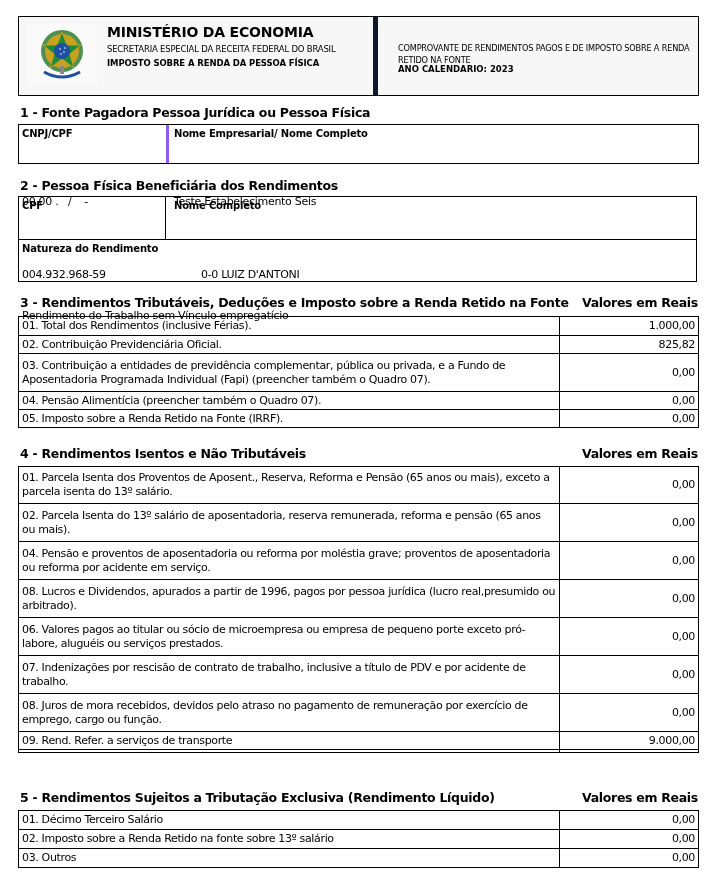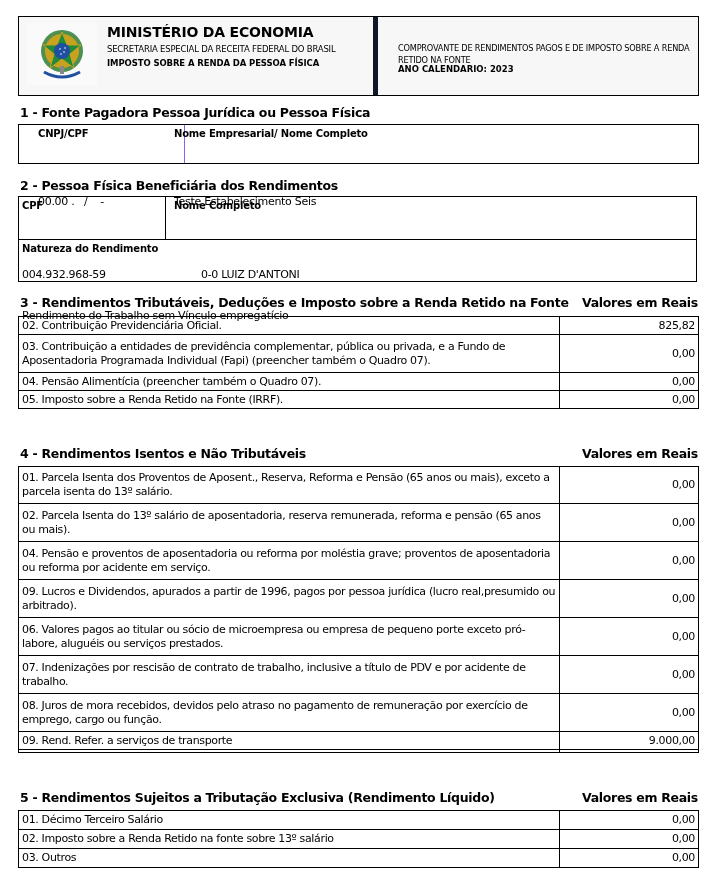--- a/index.html
+++ b/index.html
@@ -57,21 +57,21 @@
     <div class="imposto">IMPOSTO SOBRE A RENDA DA PESSOA FÍSICA</div>
   </div>
   <div class="header-right">
     <div class="comprovante">COMPROVANTE DE RENDIMENTOS PAGOS E DE IMPOSTO SOBRE A RENDA RETIDO NA FONTE</div>
     <div class="ano">ANO CALENDARIO: 2023</div>
   </div>
 </div>
 
 <div class="sec-title" style="top:105px;">1 - Fonte Pagadora Pessoa Jurídica ou Pessoa Física</div>
 <div class="box" style="top:124px; height:40px;">
-  <div style="position:absolute; left:16px; top:0; width:150px; height:100%; border-right:1px solid #8b5cf6;">
+  <div style="position:absolute; left:0; top:0; width:150px; height:100%; border-right:3px solid #8b5cf6;">
     <div class="small-label" style="position:absolute; left:3px; top:3px;">CNPJ/CPF</div>
     <div class="cell-text" style="position:absolute; left:3px; top:22px; white-space:pre;">00.00 .   /    -</div>
   </div>
   <div class="small-label" style="position:absolute; left:155px; top:3px;">Nome Empresarial/ Nome Completo</div>
   <div class="cell-text" style="position:absolute; left:155px; top:22px;">Teste Estabelecimento Seis</div>
 </div>
 
 <div class="sec-title" style="top:178px;">2 - Pessoa Física Beneficiária dos Rendimentos</div>
 <div class="box" style="top:196px; height:86px; width:679px;">
   <div style="position:absolute; left:0; top:0; width:147px; height:42px; border-right:1px solid #000;">
@@ -82,20 +82,24 @@
   <div class="cell-text" style="position:absolute; left:182px; top:23px;">0-0 LUIZ D'ANTONI</div>
   <div style="position:absolute; left:0; right:0; top:42px; border-top:1px solid #000;"></div>
   <div class="small-label" style="position:absolute; left:3px; top:46px;">Natureza do Rendimento</div>
   <div class="cell-text" style="position:absolute; left:3px; top:64px;">Rendimento do Trabalho sem Vínculo empregatício</div>
 </div>
 
 <div class="sec-title" style="top:295px;">3 - Rendimentos Tributáveis, Deduções e Imposto sobre a Renda Retido na Fonte</div>
 <div class="sec-right" style="top:295px;">Valores em Reais</div>
 <table class="items" style="top:316px;">
   <tbody>
+      <tr style="height:19px;">
+    <td>01. Total dos Rendimentos (inclusive Férias).</td>
+    <td class="val">1.000,00</td>
+  </tr>
   <tr style="height:18px;">
     <td>02. Contribuição Previdenciária Oficial.</td>
     <td class="val">825,82</td>
   </tr>
   <tr style="height:38px;">
     <td>03. Contribuição a entidades de previdência complementar, pública ou privada, e a Fundo de Aposentadoria Programada Individual (Fapi) (preencher também o Quadro 07).</td>
     <td class="val">0,00</td>
   </tr>
   <tr style="height:18px;">
     <td>04. Pensão Alimentícia (preencher também o Quadro 07).</td>
@@ -118,21 +122,21 @@
   </tr>
   <tr style="height:38px;">
     <td>02. Parcela Isenta do 13º salário de aposentadoria, reserva remunerada, reforma e pensão (65 anos ou mais).</td>
     <td class="val">0,00</td>
   </tr>
   <tr style="height:38px;padding-left:48px;">
     <td>04. Pensão e proventos de aposentadoria ou reforma por moléstia grave; proventos de aposentadoria ou reforma por acidente em serviço.</td>
     <td class="val">0,00</td>
   </tr>
   <tr style="height:38px;">
-    <td>09. Lucros e Dividendos, apurados a partir de 1996, pagos por pessoa jurídica (lucro real,presumido ou arbitrado).</td>
+    <td>08. Lucros e Dividendos, apurados a partir de 1996, pagos por pessoa jurídica (lucro real,presumido ou arbitrado).</td>
     <td class="val">0,00</td>
   </tr>
   <tr style="height:38px;margin-left:31px;">
     <td>06. Valores pagos ao titular ou sócio de microempresa ou empresa de pequeno porte exceto pró-labore, aluguéis ou serviços prestados.</td>
     <td class="val">0,00</td>
   </tr>
   <tr style="height:38px;">
     <td>07. Indenizações por rescisão de contrato de trabalho, inclusive a título de PDV e por acidente de trabalho.</td>
     <td class="val">0,00</td>
   </tr>

